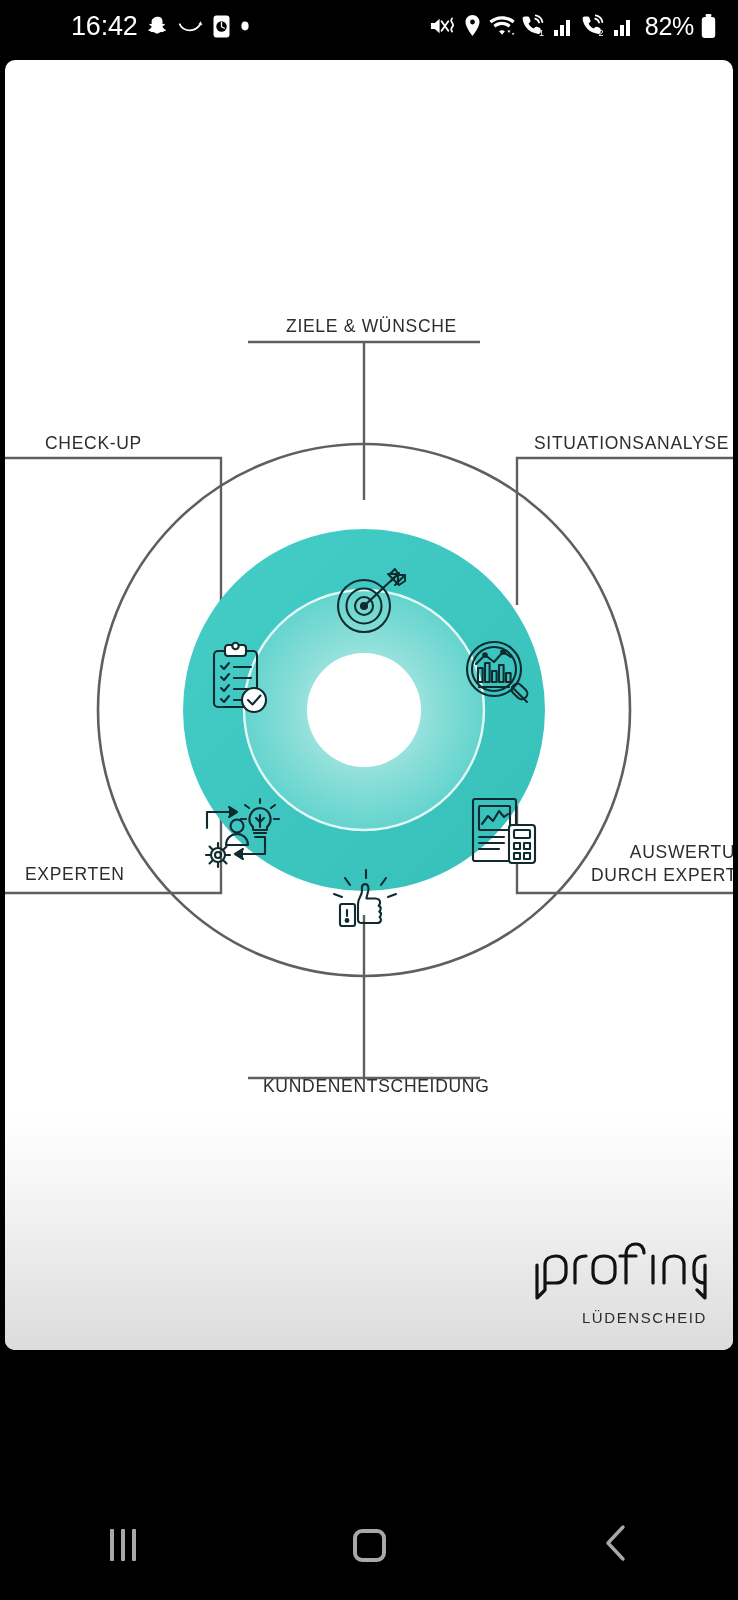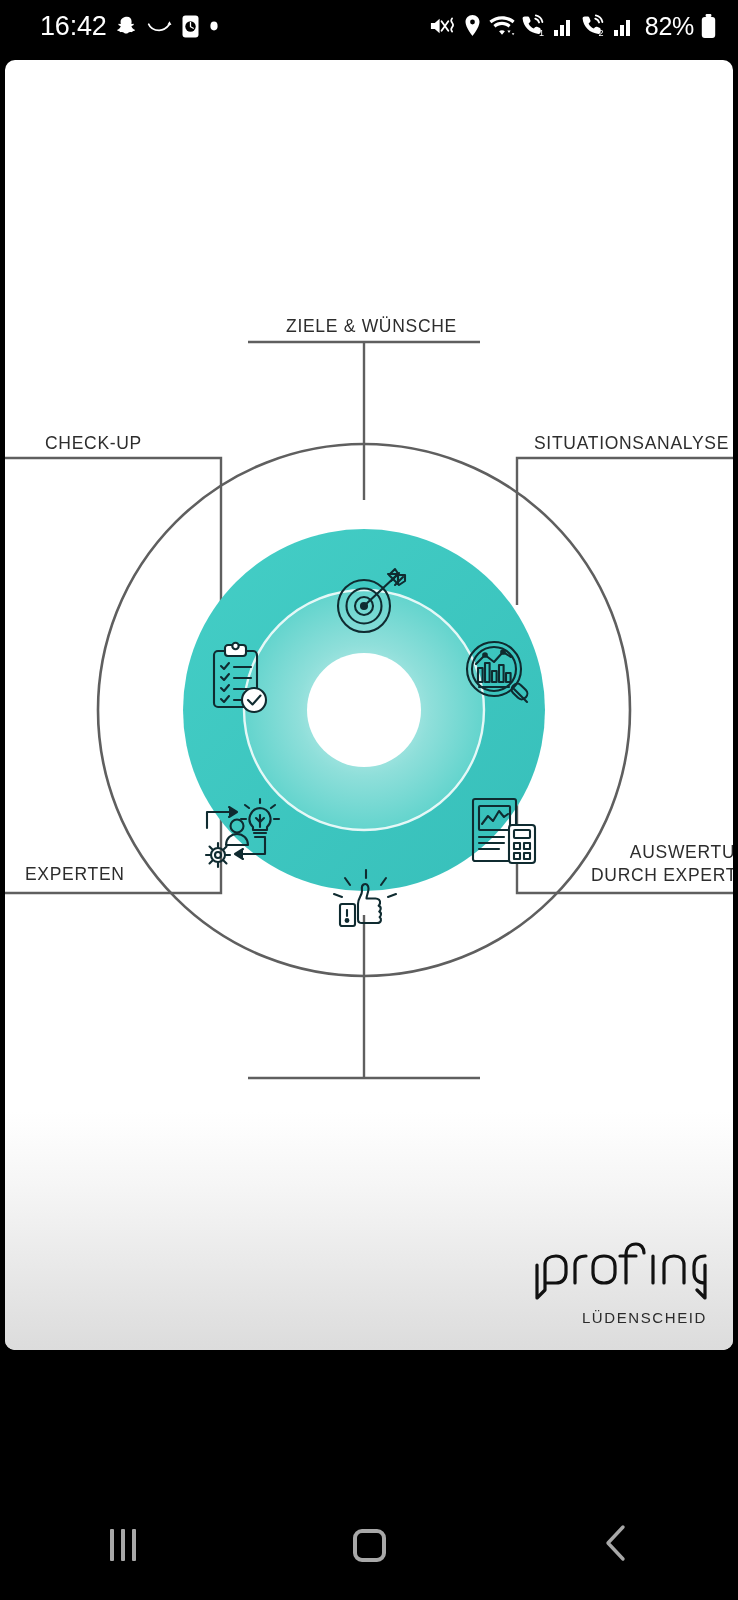--- a/index.html
+++ b/index.html
@@ -7,21 +7,21 @@
     width: 738px; height: 1600px;
     background: #000;
     font-family: "Liberation Sans", sans-serif;
     overflow: hidden;
   }
   .phone { position: relative; width: 738px; height: 1600px; background: #000; }
 
   
   .statusbar {
     position: absolute; top: 0; left: 0; width: 738px; height: 52px;
-    display: flex; align-items: center; color: #fff;
+    display: flex; align-items: center; color: #fff; padding-left: 31px;
   }
   .sb-left { display: flex; align-items: center; gap: 9px; padding-left: 40px; }
   .sb-time { font-size: 27px; letter-spacing: -0.2px; font-weight: 400; }
   .sb-right {
     position: absolute; right: 22px; top: 0; height: 52px;
     display: flex; align-items: center; gap: 7px;
   }
   .sb-batt { font-size: 25px; letter-spacing: -0.3px; margin-left: 3px; text-align: center; }
   .ico { display: block; }
 
@@ -325,20 +325,21 @@
       </svg>
 
       <div class="dlabel dl-top">ZIELE &amp; WÜNSCHE</div>
       <div class="dlabel dl-left">CHECK-UP</div>
       <div class="dlabel dl-right">SITUATIONSANALYSE</div>
       <div class="dlabel dl-bleft">EXPERTEN</div>
       <div class="dlabel dl-bright">
         <div>AUSWERTUNG</div>
         <div>DURCH EXPERTEN</div>
       </div>
+      <div class="dlabel dl-bot">KUNDENENTSCHEIDUNG</div>
 
     </div>
 
     <div class="footer">
       <div class="logo">
         <svg width="180" height="62" viewBox="0 0 180 62">
           <g fill="none" stroke="#111" stroke-width="3.2" stroke-linecap="round" stroke-linejoin="round">
 
             <path d="M6 24 L6 57 L14 49 L14 24 C14 18 19 15 25 15 C31 15 35 19 35 25 L35 32 C35 38 31 42 25 42 L14 42"></path>
 

